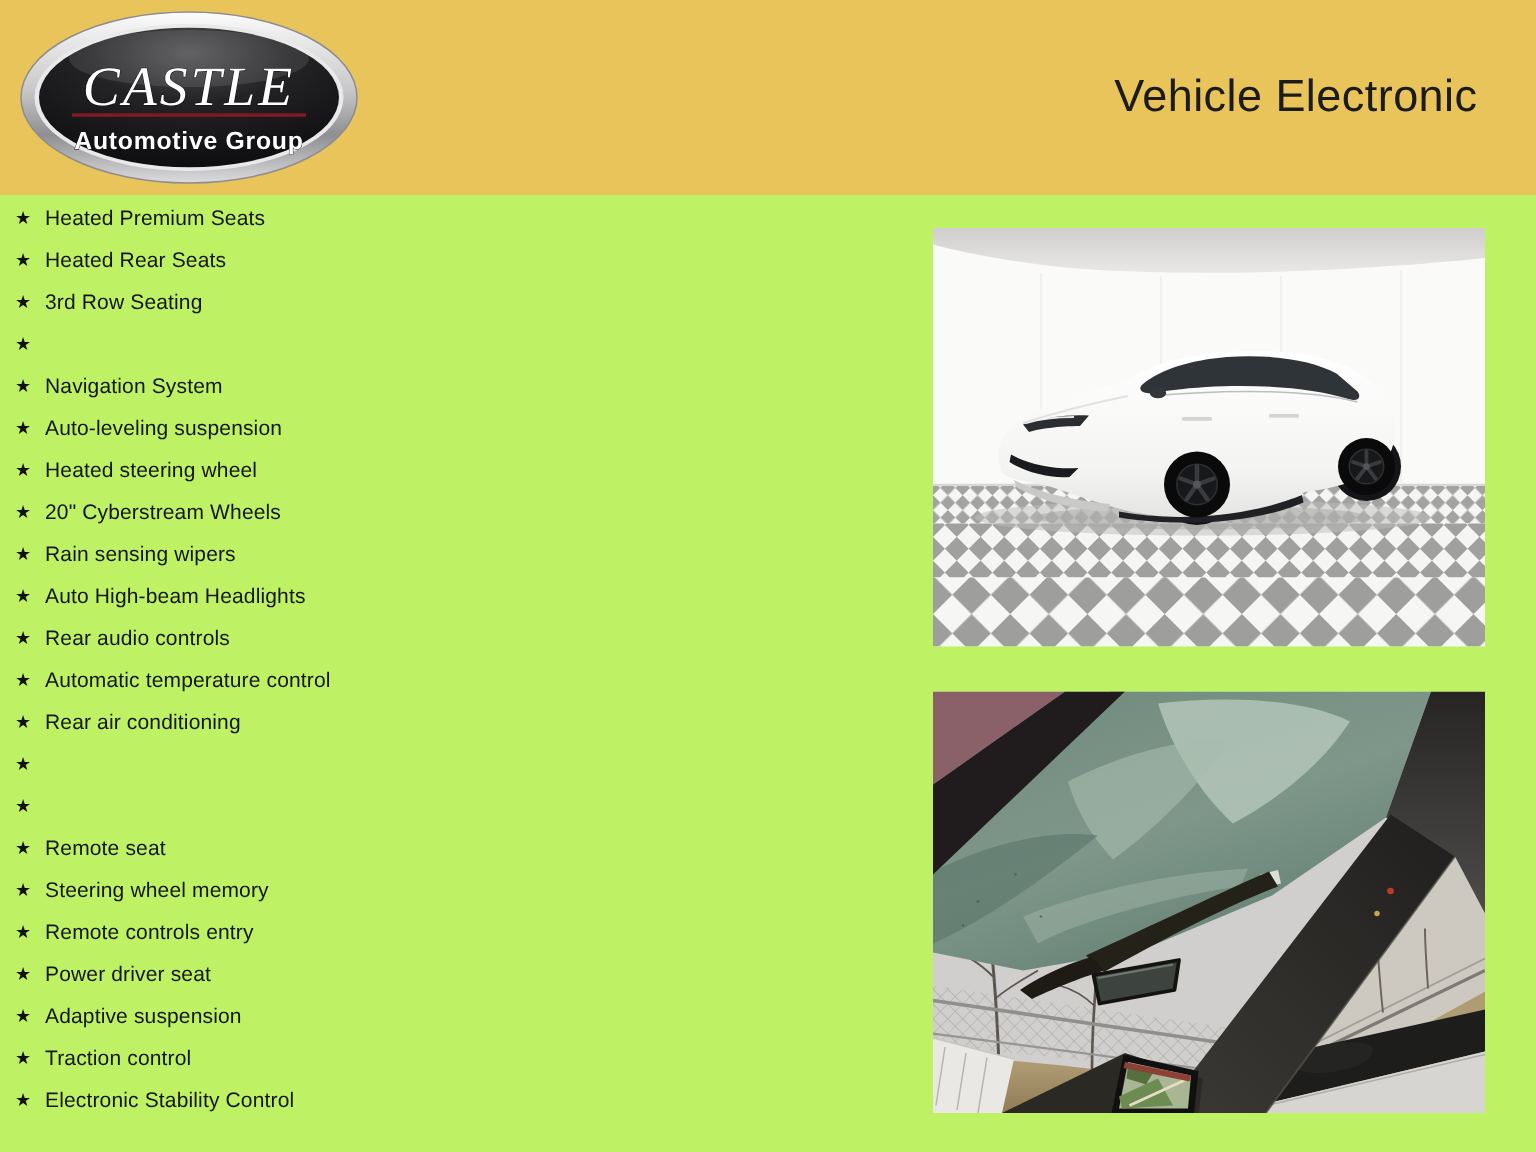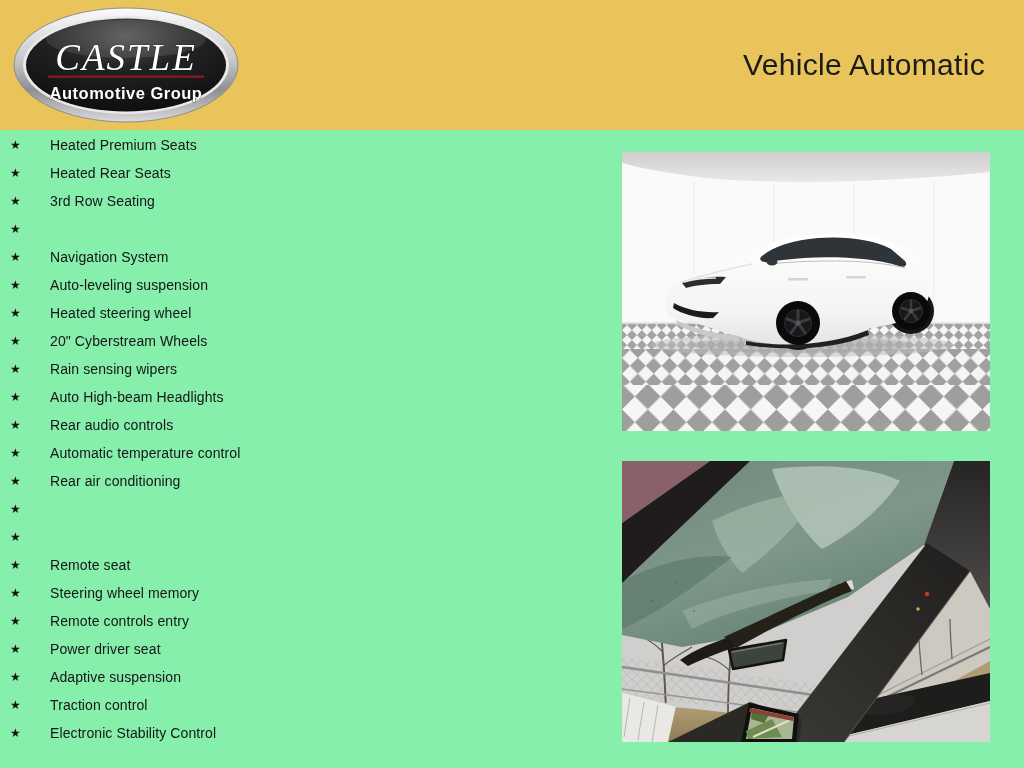--- a/index.html
+++ b/index.html
@@ -1,31 +1,31 @@
 <!DOCTYPE html>
 <html style="--header-bg: #e8c45a; --title-text: #1b1b1b; --list-text: #151515; --logo-red: #7e1a22;"><head>
 <meta charset="utf-8">
 <style>
   :root{
     --header-bg:#e8c45a; --title-text:#1b1b1b; --list-text:#151515; --logo-red:#7e1a22;
   }
   *{margin:0;padding:0;box-sizing:border-box;}
   html,body{width:1024px;height:768px;}
   body{font-family:"Liberation Sans",sans-serif;background:#ffffff;position:relative;overflow:hidden;}
-  .page{position:absolute;inset:0;width:1024px;height:768px;background:#86efac;}
+  .page{position:absolute;inset:0;width:1024px;height:768px;background:#bef264;}
 
   .banner{position:absolute;left:0;top:0;width:1024px;height:130px;background:var(--header-bg);}
   .logo{position:absolute;left:12px;top:6px;width:228px;height:118px;}
   .page-title{position:absolute;right:39px;top:0;height:130px;display:flex;align-items:center;
     font-size:30px;font-weight:400;color:var(--title-text);letter-spacing:0.3px;}
 
   .features{position:absolute;left:10px;top:131px;width:590px;list-style:none;}
   .feature{height:28px;display:flex;align-items:center;color:var(--list-text);}
   .star{width:20px;font-size:12px;line-height:1;color:#111;flex:0 0 20px;}
-  .flabel{font-size:14px;letter-spacing:0.1px;margin-left:20px;}
+  .flabel{font-size:14px;letter-spacing:0.1px;}
 
   .photo{position:absolute;left:622px;width:368px;display:block;}
   .photo-exterior{top:152px;height:279px;}
   .photo-interior{top:461px;height:281px;}
   .photo svg{display:block;width:100%;height:100%;}
 </style>
 </head>
 <body>
 
 <div class="page">
@@ -46,21 +46,21 @@
         </radialGradient>
       </defs>
       <ellipse cx="114" cy="59" rx="112" ry="57" fill="url(#chrome)" stroke="#8d8d8f" stroke-width="1"></ellipse>
       <ellipse cx="114" cy="59" rx="103" ry="49" fill="#e9e9ea"></ellipse>
       <ellipse cx="114" cy="59" rx="100" ry="46.5" fill="url(#badgeInner)"></ellipse>
       <ellipse cx="114" cy="33" rx="80" ry="19" fill="#ffffff" opacity="0.10"></ellipse>
       <text x="114" y="64" text-anchor="middle" font-family="'Liberation Serif',serif" font-style="italic" font-size="37" fill="#ffffff" letter-spacing="2" stroke="#101010" stroke-width="0.7" paint-order="stroke">CASTLE</text>
       <rect x="36" y="69.5" width="156" height="2.4" fill="var(--logo-red)"></rect>
       <text x="114" y="93" text-anchor="middle" font-family="'Liberation Sans',sans-serif" font-weight="bold" font-size="16.5" fill="#ffffff" letter-spacing="0.5" stroke="#101010" stroke-width="0.6" paint-order="stroke">Automotive Group</text>
     </svg>
-    <h1 class="page-title">Vehicle Automatic</h1>
+    <h1 class="page-title">Vehicle Electronic</h1>
   </div>
 
   <ul class="features">
       <li class="feature">
         <span class="star">★</span>
         <span class="flabel">Heated Premium Seats</span>
       </li>
       <li class="feature">
         <span class="star">★</span>
         <span class="flabel">Heated Rear Seats</span>

